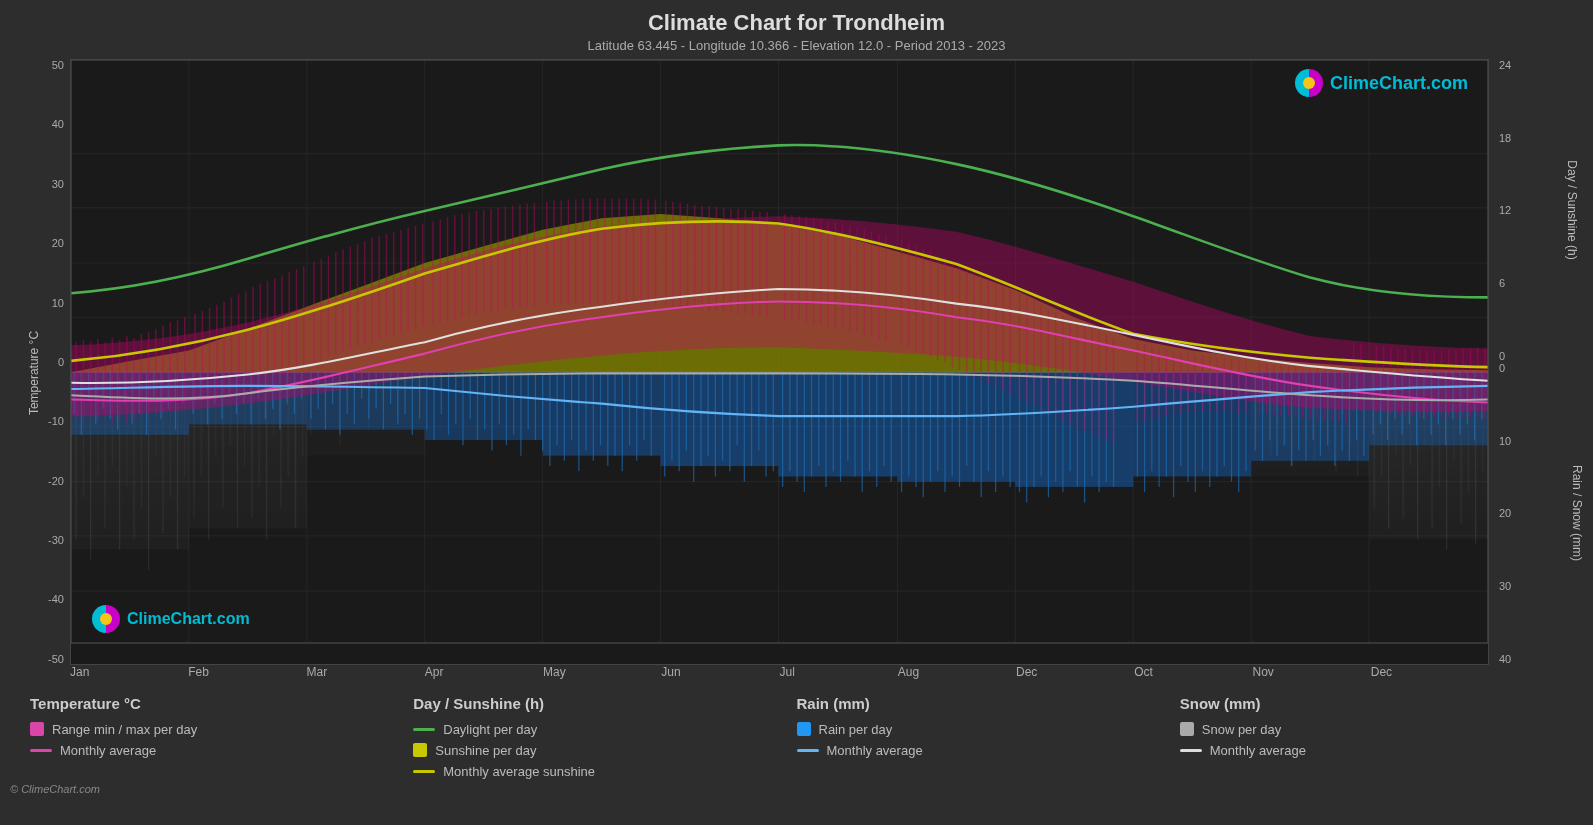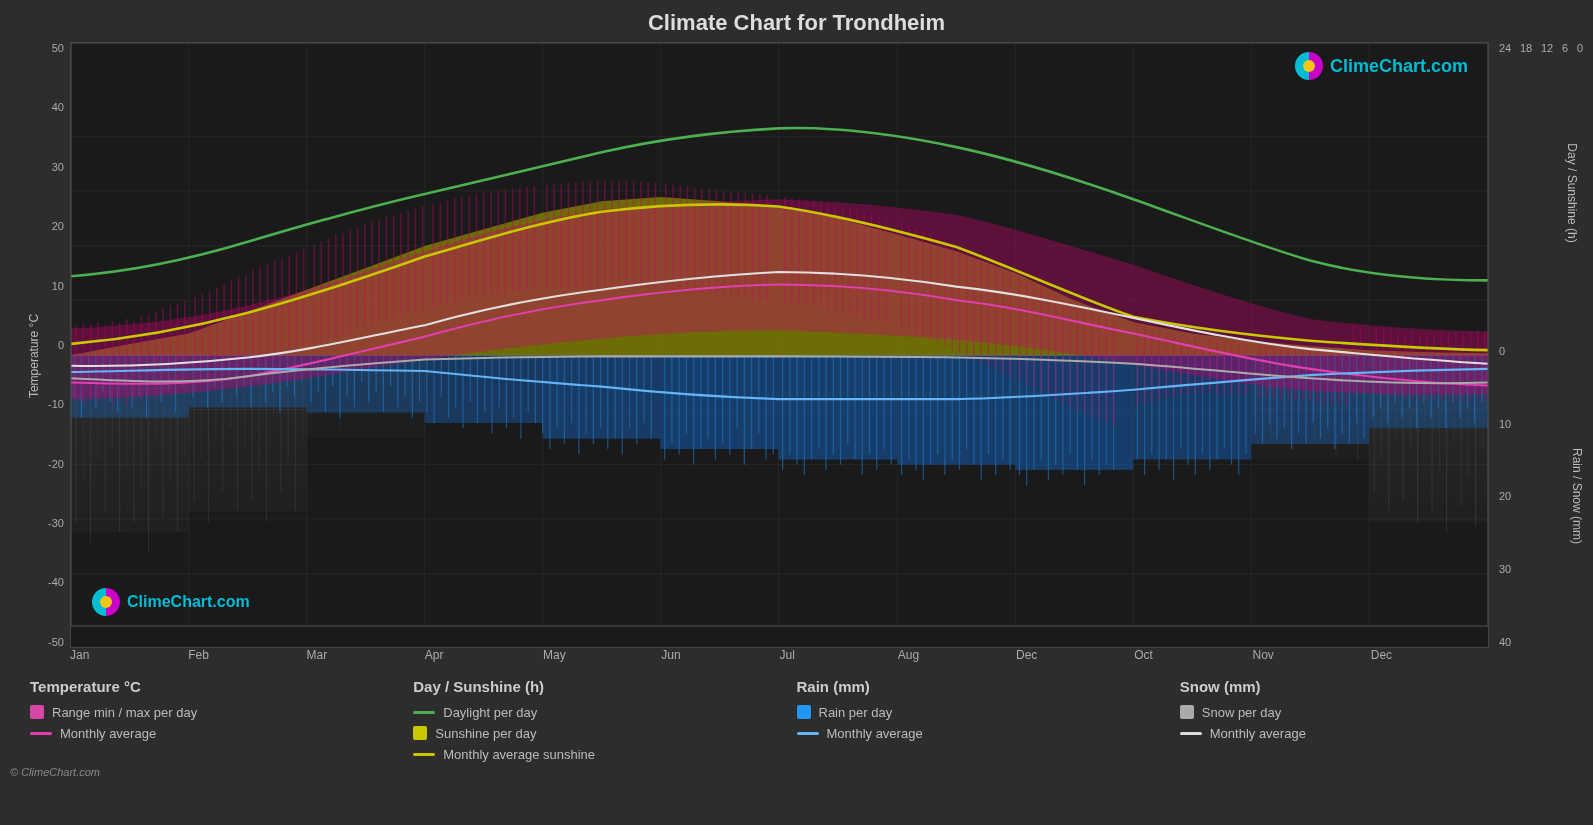--- a/index.html
+++ b/index.html
@@ -159,20 +159,21 @@
       font-style: italic;
     }
   </style>
 </head>
 <body>
 
 <div class="main-container">
 
   <div class="title-section">
     <div class="chart-title">Climate Chart for Trondheim</div>
+    <div class="chart-subtitle">Latitude 63.445 - Longitude 10.366 - Elevation 12.0 - Period 2013 - 2023</div>
   </div>
 
   <div class="chart-area-wrapper">
 
     <div class="y-axis-left">
       <span class="y-axis-left-label">Temperature °C</span>
       <span class="tick">50</span>
       <span class="tick">40</span>
       <span class="tick">30</span>
       <span class="tick">20</span>
@@ -896,21 +897,21 @@
             <line x1="0" y1="0" x2="0" y2="560" stroke="#555" stroke-width="1"></line>
             <line x1="1370" y1="0" x2="1370" y2="560" stroke="#555" stroke-width="1"></line>
             <line x1="0" y1="0" x2="1370" y2="0" stroke="#555" stroke-width="1"></line>
             <line x1="0" y1="560" x2="1370" y2="560" stroke="#555" stroke-width="1"></line>
           </svg>
 
         </div>
 
         <div style="display:flex;flex-direction:column;width:90px;margin-left:4px;">
 
-          <div style="flex:1;display:flex;justify-content:space-between;padding-left:6px;padding-bottom:0;position:relative;">
+          <div style="flex:1;display:flex;flex-direction:column;justify-content:space-between;padding-left:6px;padding-bottom:0;position:relative;">
             <span style="font-size:11px;color:#aaa;">24</span>
             <span style="font-size:11px;color:#aaa;">18</span>
             <span style="font-size:11px;color:#aaa;">12</span>
             <span style="font-size:11px;color:#aaa;">6</span>
             <span style="font-size:11px;color:#aaa;">0</span>
             <div style="position:absolute;right:-38px;top:50%;transform:translateY(-50%) rotate(90deg);font-size:12px;color:#bbb;white-space:nowrap;">Day / Sunshine (h)</div>
           </div>
 
           <div style="flex:1;display:flex;flex-direction:column;justify-content:space-between;padding-left:6px;padding-top:0;position:relative;">
             <span style="font-size:11px;color:#aaa;">0</span>

